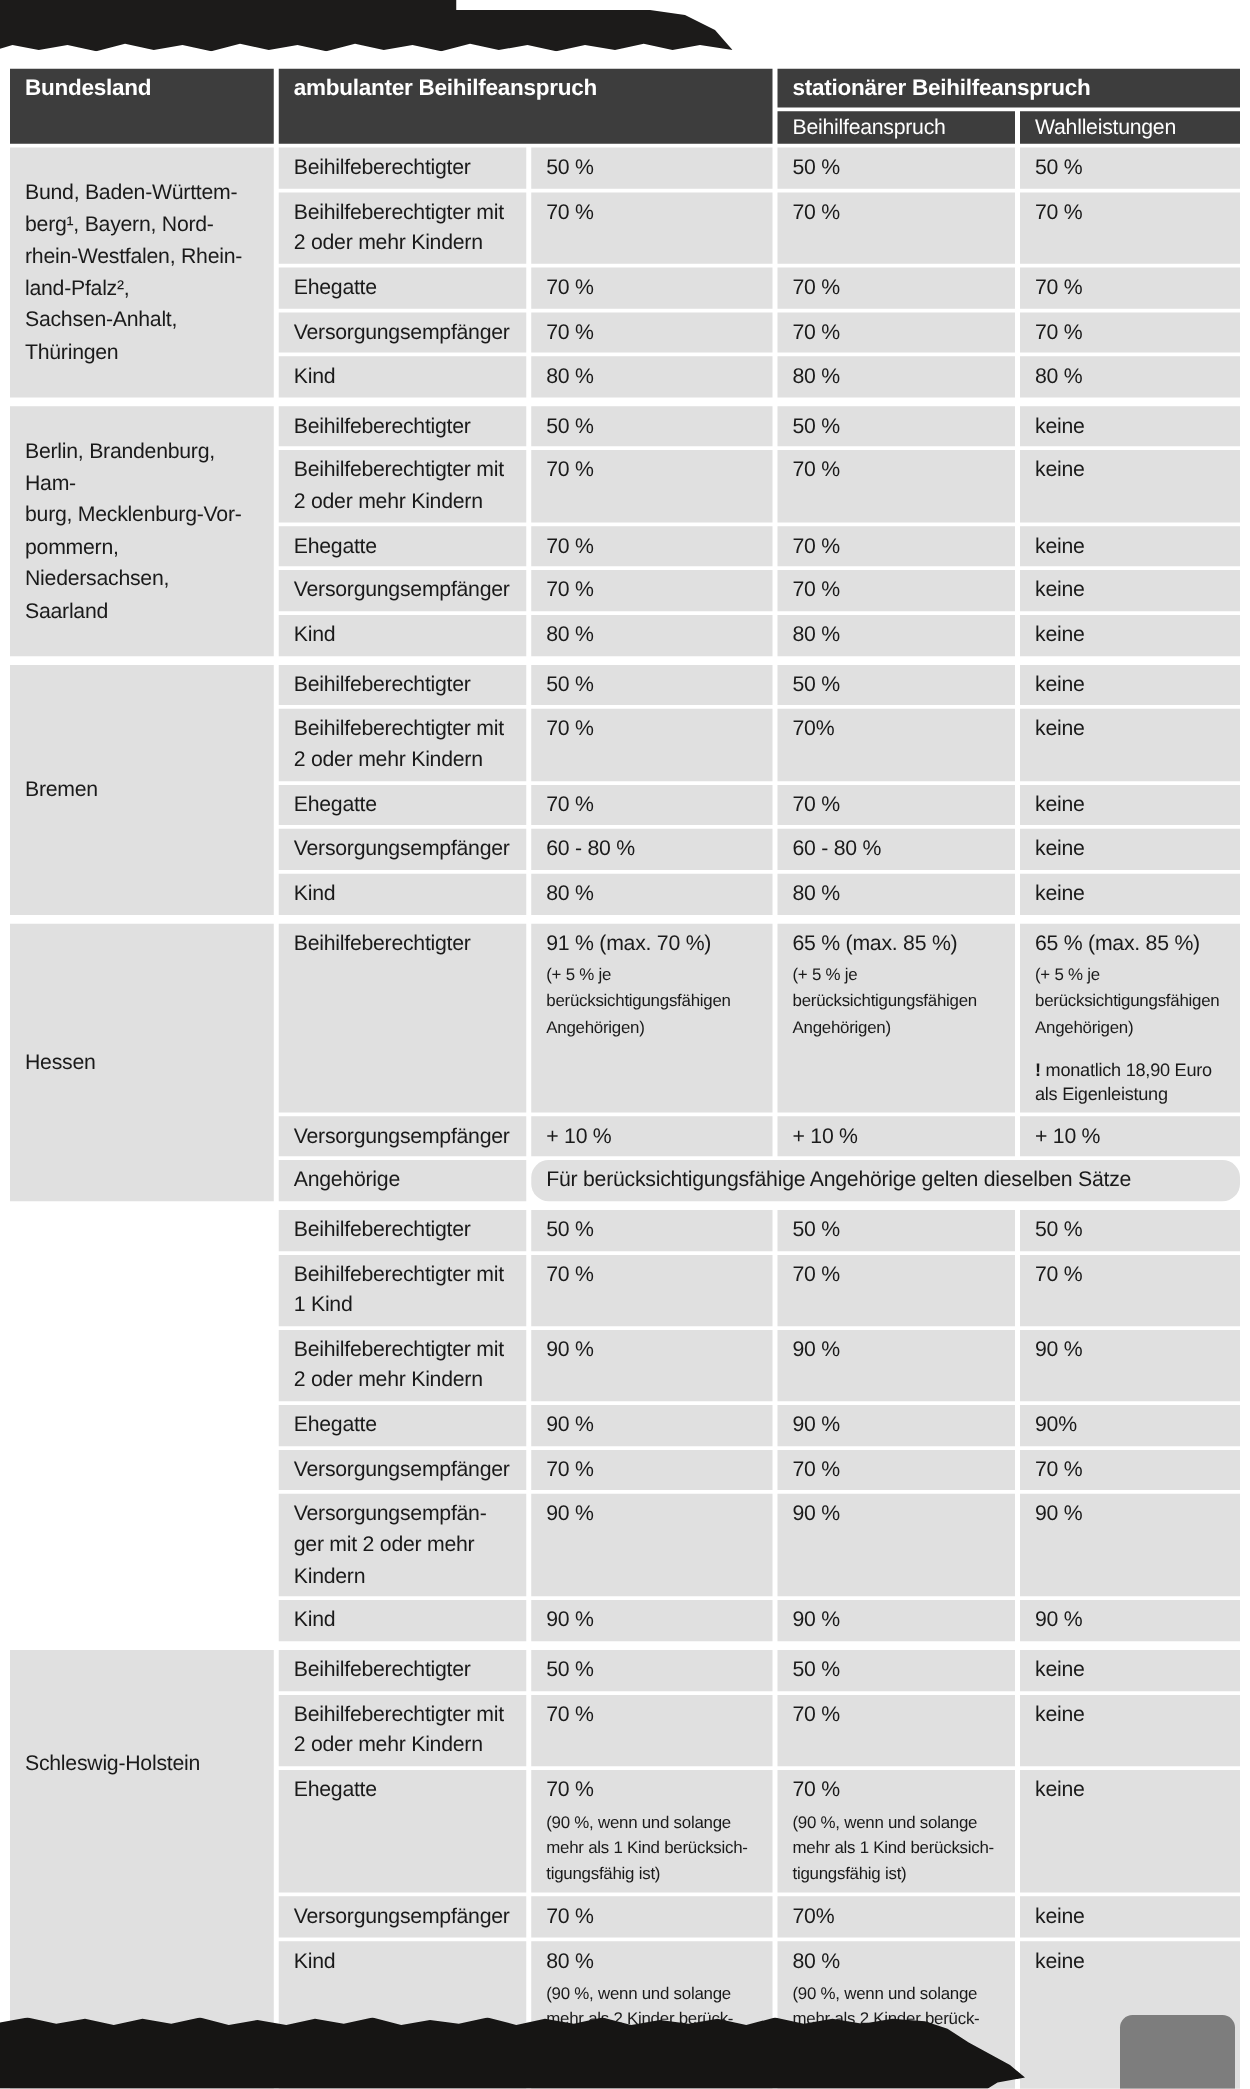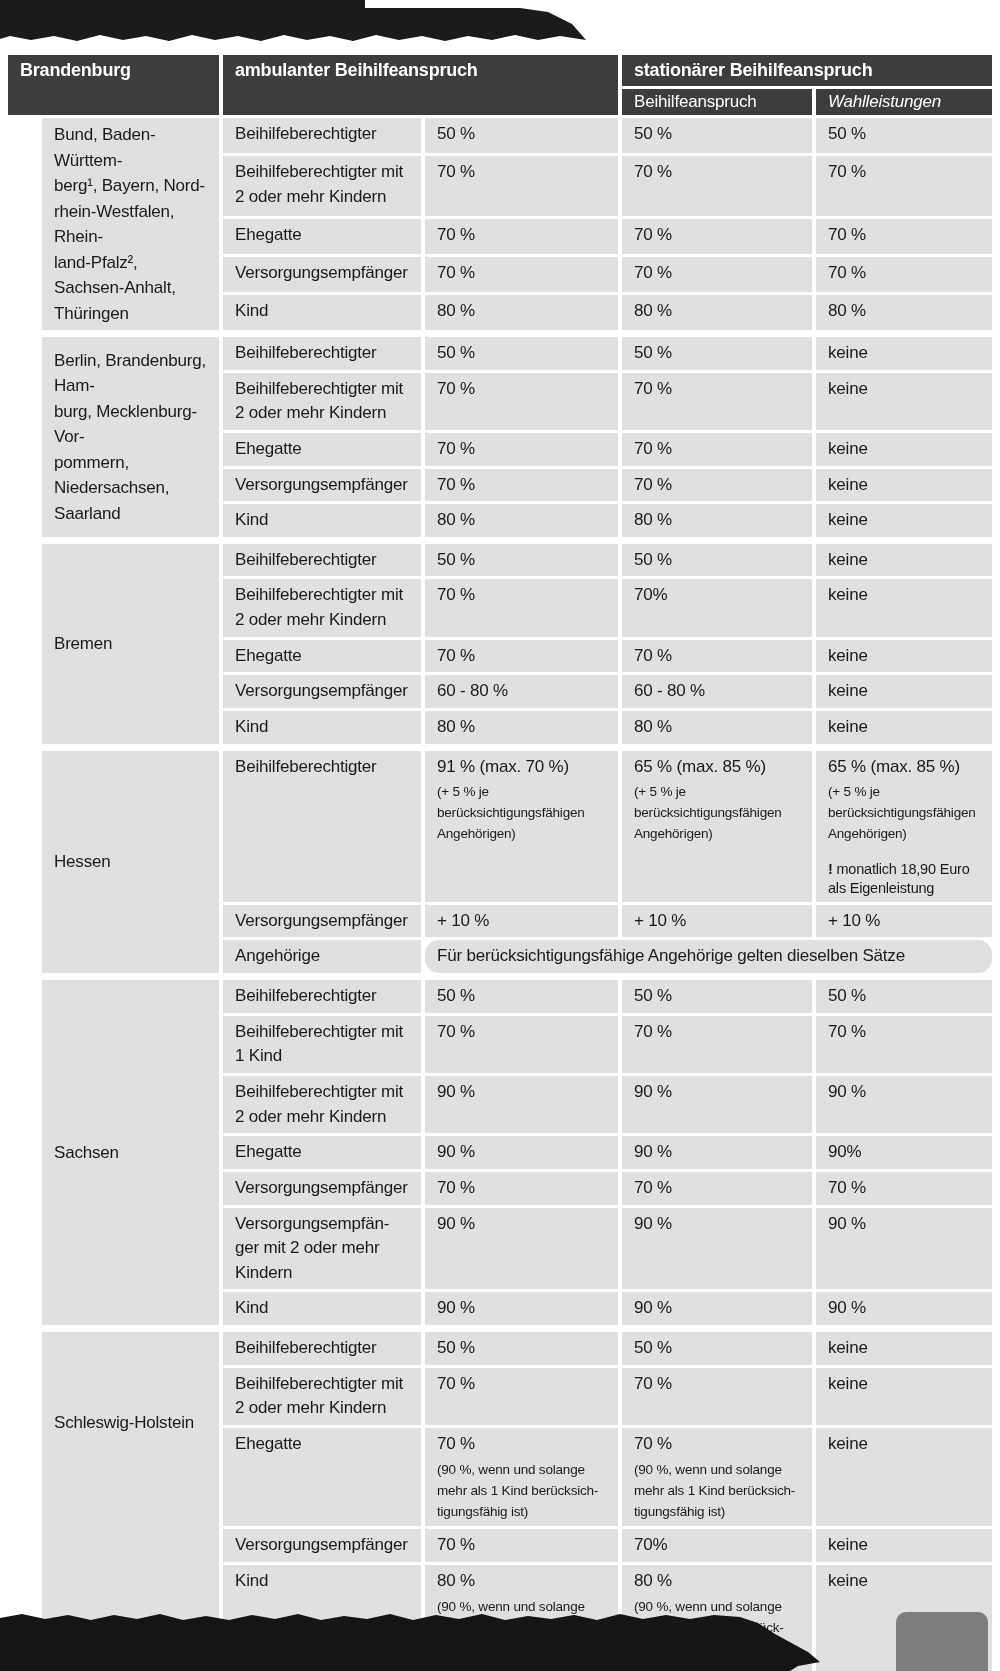--- a/index.html
+++ b/index.html
@@ -55,63 +55,62 @@
     background: #3d3d3d; color: #ffffff;
     font-size: 18px; font-weight: bold;
     display: flex; align-items: center;
     padding: 2px 10px 2px 12px;
     white-space: nowrap; overflow: hidden;
   }
   .hc-bundesland { grid-column: 1; grid-row: 1 / span 2; align-items: flex-start; padding-top: 5px; }
   .hc-ambulant   { grid-column: 2; grid-row: 1 / span 2; align-items: flex-start; padding-top: 5px; }
   .hc-stationaer { grid-column: 3 / span 2; grid-row: 1; }
   .hc-regel      { grid-column: 3; grid-row: 2; font-weight: normal; font-size: 17px; }
-  .hc-wahl       { grid-column: 4; grid-row: 2; font-weight: normal; font-size: 17px; font-style: italic; }
+  .hc-wahl       { grid-column: 4; grid-row: 2; font-weight: normal; font-size: 17px; }
 
   .tbody { margin-top: 3px; }
   .group {
     display: grid;
     grid-template-columns: 211px 198px 193px 190px 176px;
     column-gap: 4px; row-gap: 3px;
     margin-bottom: 7px;
   }
   .group:last-child { margin-bottom: 0; }
 
   .cell {
     background: #e0e0e0;
     font-size: 17px; line-height: 1.45;
     padding: 4px 8px 4px 12px;
     white-space: pre-line;
   }
   .bundesland-cell {
     grid-column: 1;
     display: flex; flex-direction: column; justify-content: center;
     line-height: 1.5;
-    margin-left: 34px;
   }
   .bundesland-cell.valign-top { justify-content: flex-start; }
   .label-cell { grid-column: 2; }
   .val-ambulant { grid-column: 3; }
   .val-regel { grid-column: 4; }
   .val-wahl { grid-column: 5; }
   .span-cell { grid-column: 3 / span 3; }
 
   .v-main { white-space: pre-line; }
   .v-note { font-size: 13.5px; line-height: 1.55; margin-top: 3px; white-space: pre-line; }
   .v-extra { font-size: 14.5px; line-height: 1.3; margin-top: 15px; white-space: pre-line; }
   .v-extra b { font-weight: bold; }
 </style>
 </head>
 <body>
 
 <div class="redact-top"></div>
 
 <div class="beihilfe-table">
   <div class="thead">
-    <div class="hcell hc-bundesland">Brandenburg</div>
+    <div class="hcell hc-bundesland">Bundesland</div>
     <div class="hcell hc-ambulant">ambulanter Beihilfeanspruch</div>
     <div class="hcell hc-stationaer">stationärer Beihilfeanspruch</div>
     <div class="hcell hc-regel">Beihilfeanspruch</div>
     <div class="hcell hc-wahl">Wahlleistungen</div>
   </div>
   <div class="tbody">
       <div class="group" style="grid-template-rows: minmax(29px, auto) minmax(53px, auto) minmax(29px, auto) minmax(29px, auto) minmax(32px, auto);">
         <div class="cell bundesland-cell" style="grid-row: 1 / span 5;">Bund, Baden-Württem-
 berg¹, Bayern, Nord-
 rhein-Westfalen, Rhein-
@@ -205,21 +204,20 @@
 Angehörigen)</div><div class="v-extra"><b>!</b> monatlich 18,90 Euro
 als Eigenleistung</div></div>
         <div class="cell label-cell" style="grid-row: 2;">Versorgungsempfänger</div>
         <div class="cell val-ambulant" style="grid-row: 2;">+ 10 %</div>
         <div class="cell val-regel" style="grid-row: 2;">+ 10 %</div>
         <div class="cell val-wahl" style="grid-row: 2;">+ 10 %</div>
         <div class="cell label-cell" style="grid-row: 3;">Angehörige</div>
         <div class="cell span-cell" style="grid-row: 3; border-radius: 14px;">Für berücksichtigungsfähige Angehörige gelten dieselben Sätze</div>
       </div>
       <div class="group" style="grid-template-rows: minmax(29px, auto) minmax(53px, auto) minmax(53px, auto) minmax(29px, auto) minmax(29px, auto) minmax(80px, auto) minmax(28px, auto);">
-        <div class="cell bundesland-cell" style="grid-row: 1 / span 7;">Sachsen</div>
         <div class="cell label-cell" style="grid-row: 1;">Beihilfeberechtigter</div>
         <div class="cell val-ambulant" style="grid-row: 1;">50 %</div>
         <div class="cell val-regel" style="grid-row: 1;">50 %</div>
         <div class="cell val-wahl" style="grid-row: 1;">50 %</div>
         <div class="cell label-cell" style="grid-row: 2;">Beihilfeberechtigter mit
 1 Kind</div>
         <div class="cell val-ambulant" style="grid-row: 2;">70 %</div>
         <div class="cell val-regel" style="grid-row: 2;">70 %</div>
         <div class="cell val-wahl" style="grid-row: 2;">70 %</div>
         <div class="cell label-cell" style="grid-row: 3;">Beihilfeberechtigter mit

